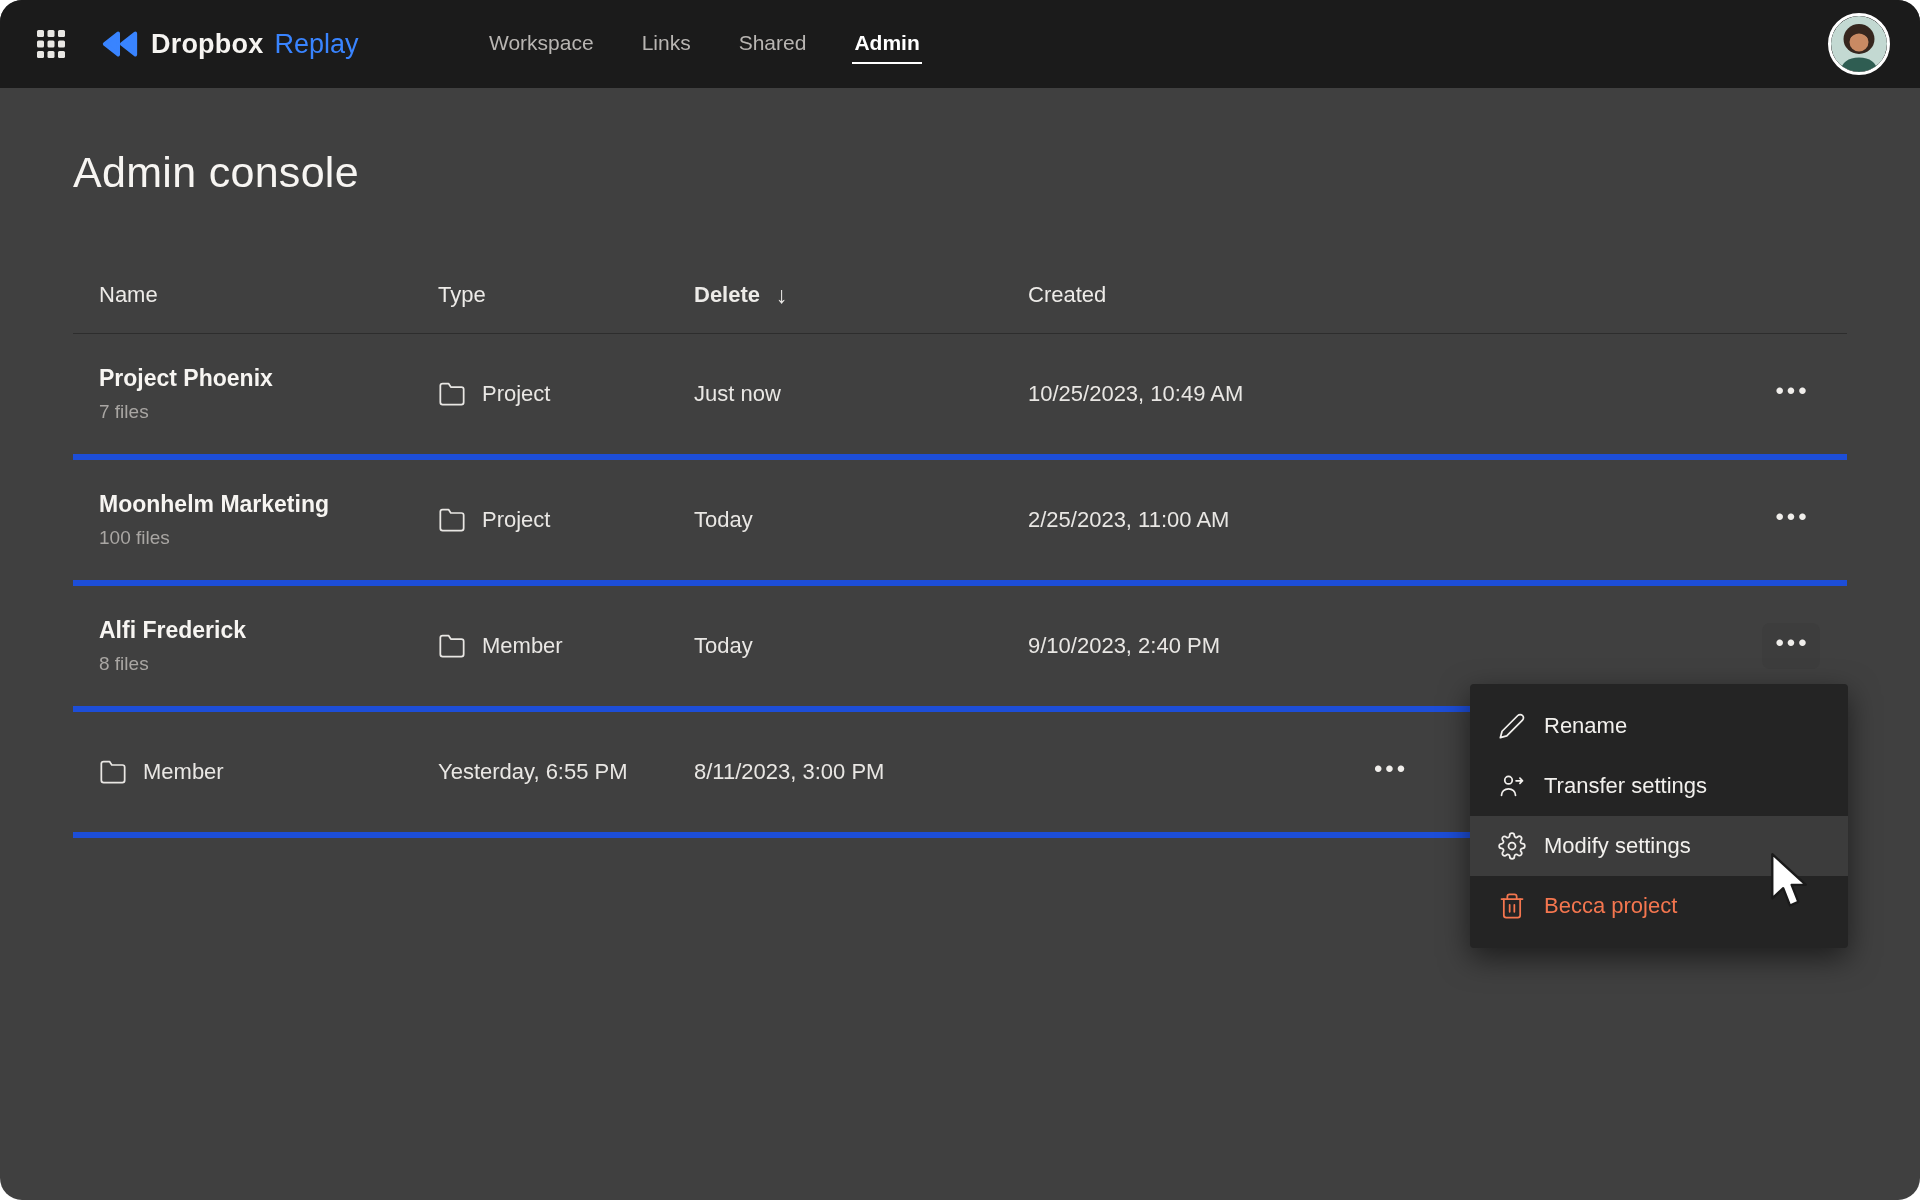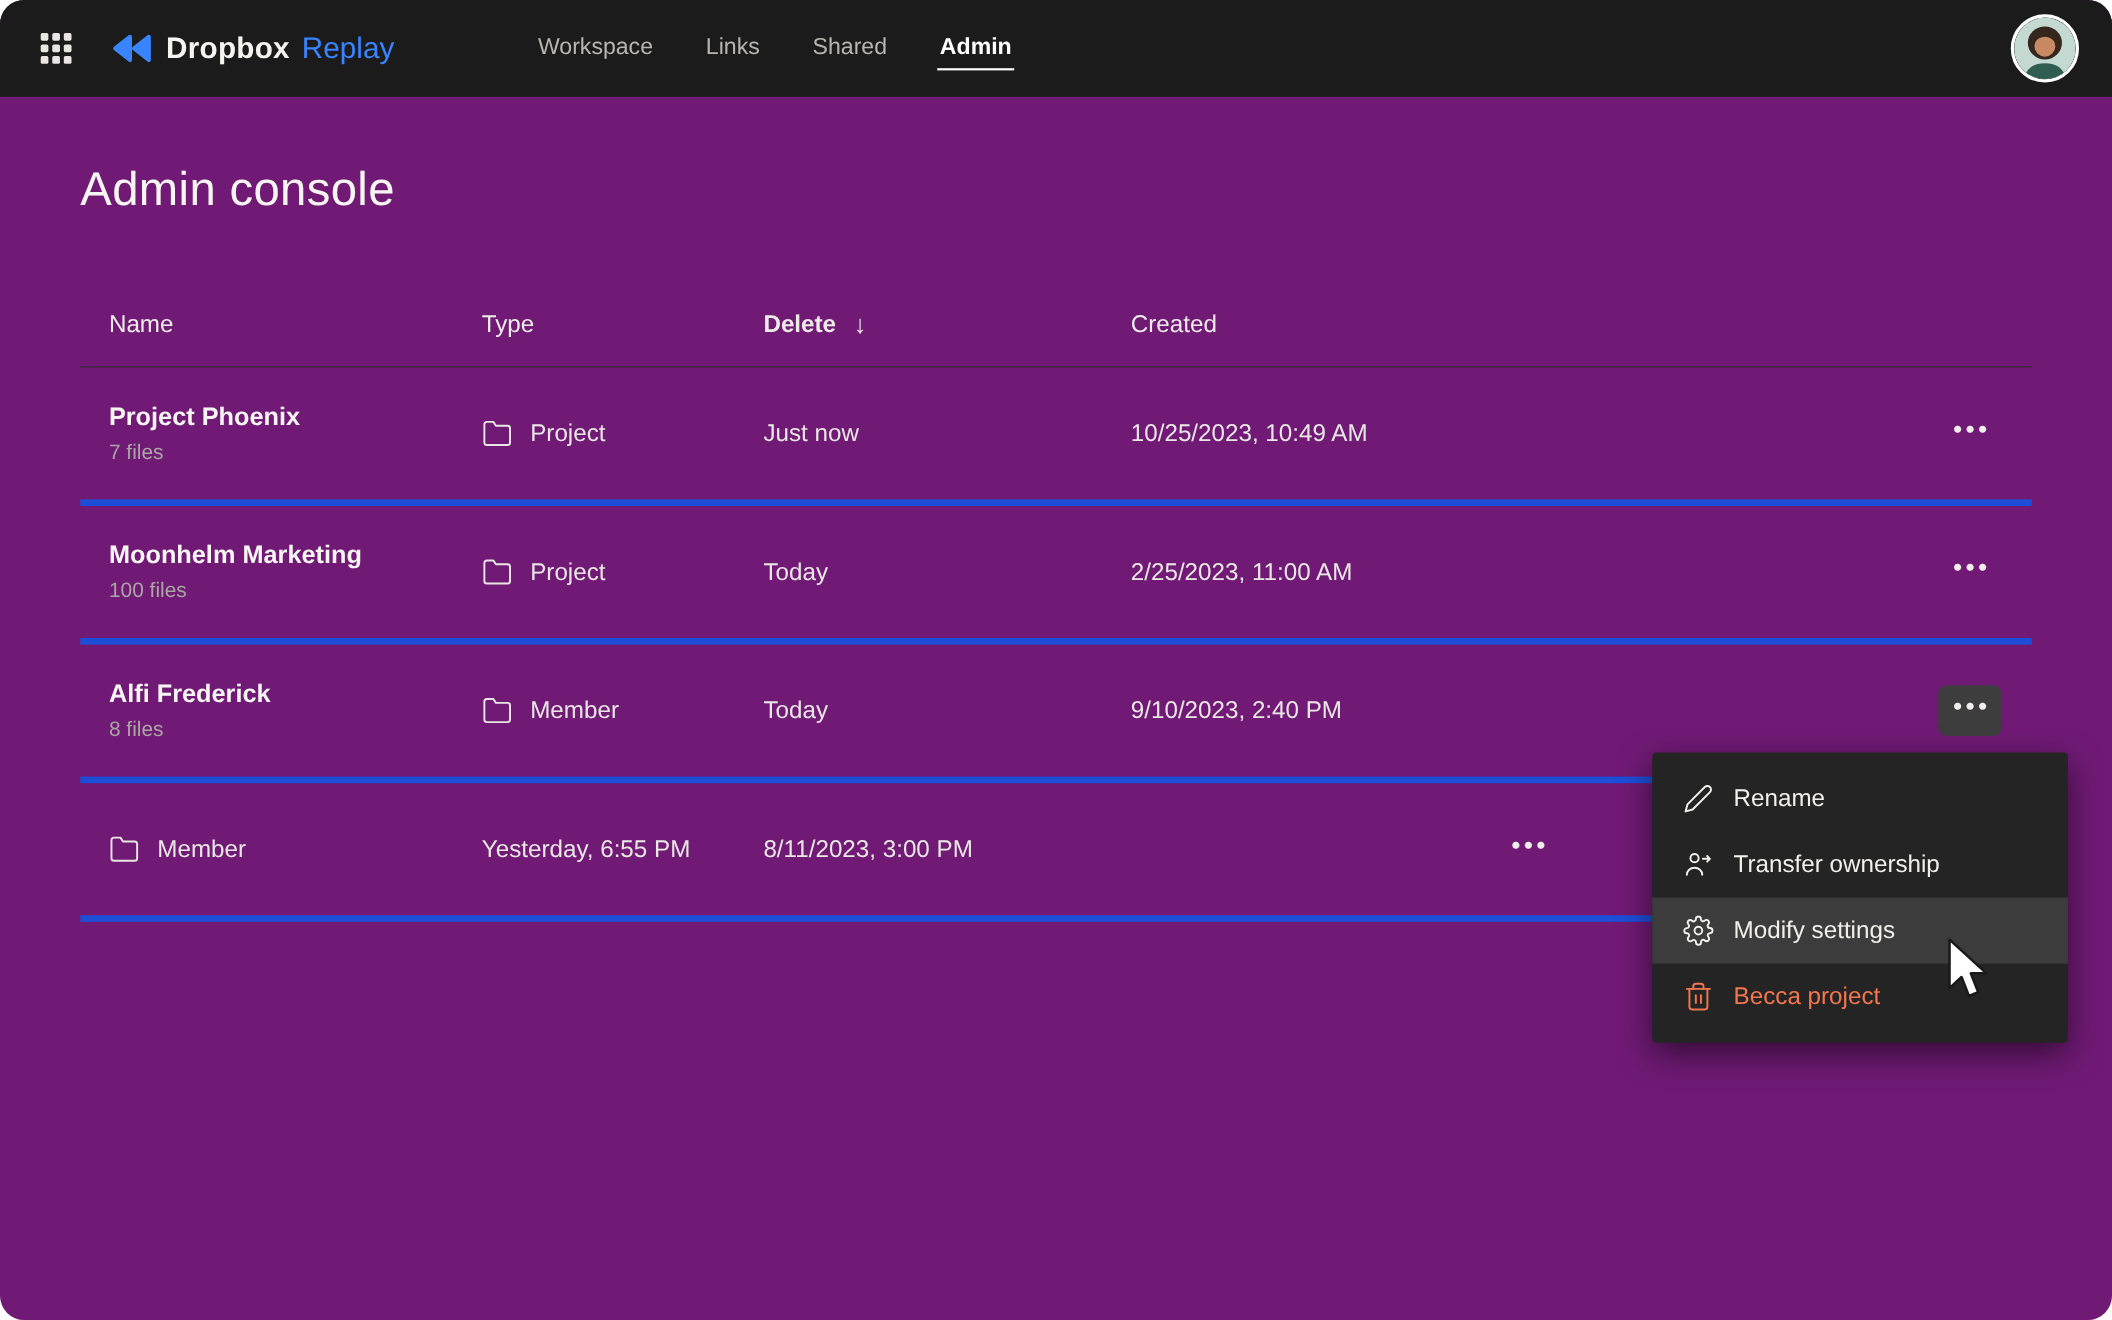--- a/index.html
+++ b/index.html
@@ -1,18 +1,18 @@
 <!DOCTYPE html>
 <html><head>
 <meta charset="utf-8">
 <style>
   html,body{margin:0;padding:0;background:#ffffff;}
   .screen{
     width:1920px;height:1200px;position:relative;overflow:hidden;
-    background:#701a75;border-radius:22px;
+    background:#404040;border-radius:22px;
     font-family:"Liberation Sans","DejaVu Sans",sans-serif;
     -webkit-font-smoothing:antialiased;
   }
   
   .topbar{height:88px;background:#1b1b1b;display:flex;align-items:center;padding:0 30px;position:relative;}
   .apps-btn{background:transparent;border:none;padding:6px;display:flex;cursor:pointer;}
   .brand{display:flex;align-items:center;gap:11px;margin-left:28px;cursor:pointer;}
   .brand-db{font-size:27px;font-weight:700;color:#f6f4f1;letter-spacing:.2px;}
   .brand-rp{font-size:27px;font-weight:400;color:#3984ff;}
   .nav{position:absolute;left:487px;top:0;height:100%;display:flex;align-items:center;gap:44px;}
@@ -36,21 +36,21 @@
   .row-files{font-size:19px;color:#a9a6a3;}
   .type-cell{display:flex;align-items:center;gap:16px;}
   .type-cell svg{width:28px;height:28px;color:#e9e7e4;flex:none;}
   .actions-cell{display:flex;justify-content:center;}
   .ellipsis-btn{background:transparent;border:none;color:#f0eeeb;font-size:24px;letter-spacing:3px;
     width:58px;height:46px;border-radius:8px;display:flex;align-items:center;justify-content:center;
     cursor:pointer;padding:0 0 6px 3px;}
   .ellipsis-btn.open{background:#3d3d3d;}
   
   .menu{position:absolute;left:1470px;top:684px;width:378px;background:#242424;border-radius:4px;
-    padding:12px 0;box-shadow:0 10px 30px rgba(0,0,0,.55);z-index:10;margin-left:32px;}
+    padding:12px 0;box-shadow:0 10px 30px rgba(0,0,0,.55);z-index:10;}
   .menu-item{height:60px;display:flex;align-items:center;gap:18px;padding:0 28px;font-size:22px;
     color:#f2f0ed;cursor:pointer;}
   .menu-item svg{width:28px;height:28px;flex:none;}
   .menu-item.highlighted{background:#3c3c3c;text-align:right;}
   .menu-item.danger{color:#f4764f;}
   
   .cursor{position:absolute;left:1766px;top:852px;z-index:20;pointer-events:none;}
 </style>
 </head>
 <body>
@@ -210,21 +210,21 @@
         <path d="M17 3a2.8 2.8 0 1 1 4 4L7.5 20.5 2 22l1.5-5.5Z"></path>
       </svg>
       <span>Rename</span>
     </div>
     <div class="menu-item">
       <svg viewBox="0 0 24 24" fill="none" stroke="currentColor" stroke-width="1.5" stroke-linecap="round" stroke-linejoin="round">
         <circle cx="9" cy="7" r="3.2"></circle>
         <path d="M3 20c0-3.3 2.7-5.5 6-5.5s6 2.2 6 5.5"></path>
         <path d="M15.5 7.5h5.5M21 7.5l-2.2-2.2M21 7.5l-2.2 2.2"></path>
       </svg>
-      <span>Transfer ownership</span>
+      <span>Transfer settings</span>
     </div>
     <div class="menu-item highlighted">
       <svg viewBox="0 0 24 24" fill="none" stroke="currentColor" stroke-width="1.5" stroke-linecap="round" stroke-linejoin="round">
         <circle cx="12" cy="12" r="3"></circle>
         <path d="M19.4 15a1.65 1.65 0 0 0 .33 1.82l.06.06a2 2 0 0 1 0 2.83 2 2 0 0 1-2.83 0l-.06-.06a1.65 1.65 0 0 0-1.82-.33 1.65 1.65 0 0 0-1 1.51V21a2 2 0 0 1-2 2 2 2 0 0 1-2-2v-.09A1.65 1.65 0 0 0 9 19.4a1.65 1.65 0 0 0-1.82.33l-.06.06a2 2 0 0 1-2.83 0 2 2 0 0 1 0-2.83l.06-.06a1.65 1.65 0 0 0 .33-1.82 1.65 1.65 0 0 0-1.51-1H3a2 2 0 0 1-2-2 2 2 0 0 1 2-2h.09A1.65 1.65 0 0 0 4.6 9a1.65 1.65 0 0 0-.33-1.82l-.06-.06a2 2 0 0 1 0-2.83 2 2 0 0 1 2.83 0l.06.06a1.65 1.65 0 0 0 1.82.33H9a1.65 1.65 0 0 0 1-1.51V3a2 2 0 0 1 2-2 2 2 0 0 1 2 2v.09a1.65 1.65 0 0 0 1 1.51 1.65 1.65 0 0 0 1.82-.33l.06-.06a2 2 0 0 1 2.83 0 2 2 0 0 1 0 2.83l-.06.06a1.65 1.65 0 0 0-.33 1.82V9a1.65 1.65 0 0 0 1.51 1H21a2 2 0 0 1 2 2 2 2 0 0 1-2 2h-.09a1.65 1.65 0 0 0-1.51 1z"></path>
       </svg>
       <span>Modify settings</span>
     </div>
     <div class="menu-item danger">
       <svg viewBox="0 0 24 24" fill="none" stroke="currentColor" stroke-width="1.5" stroke-linecap="round" stroke-linejoin="round">

